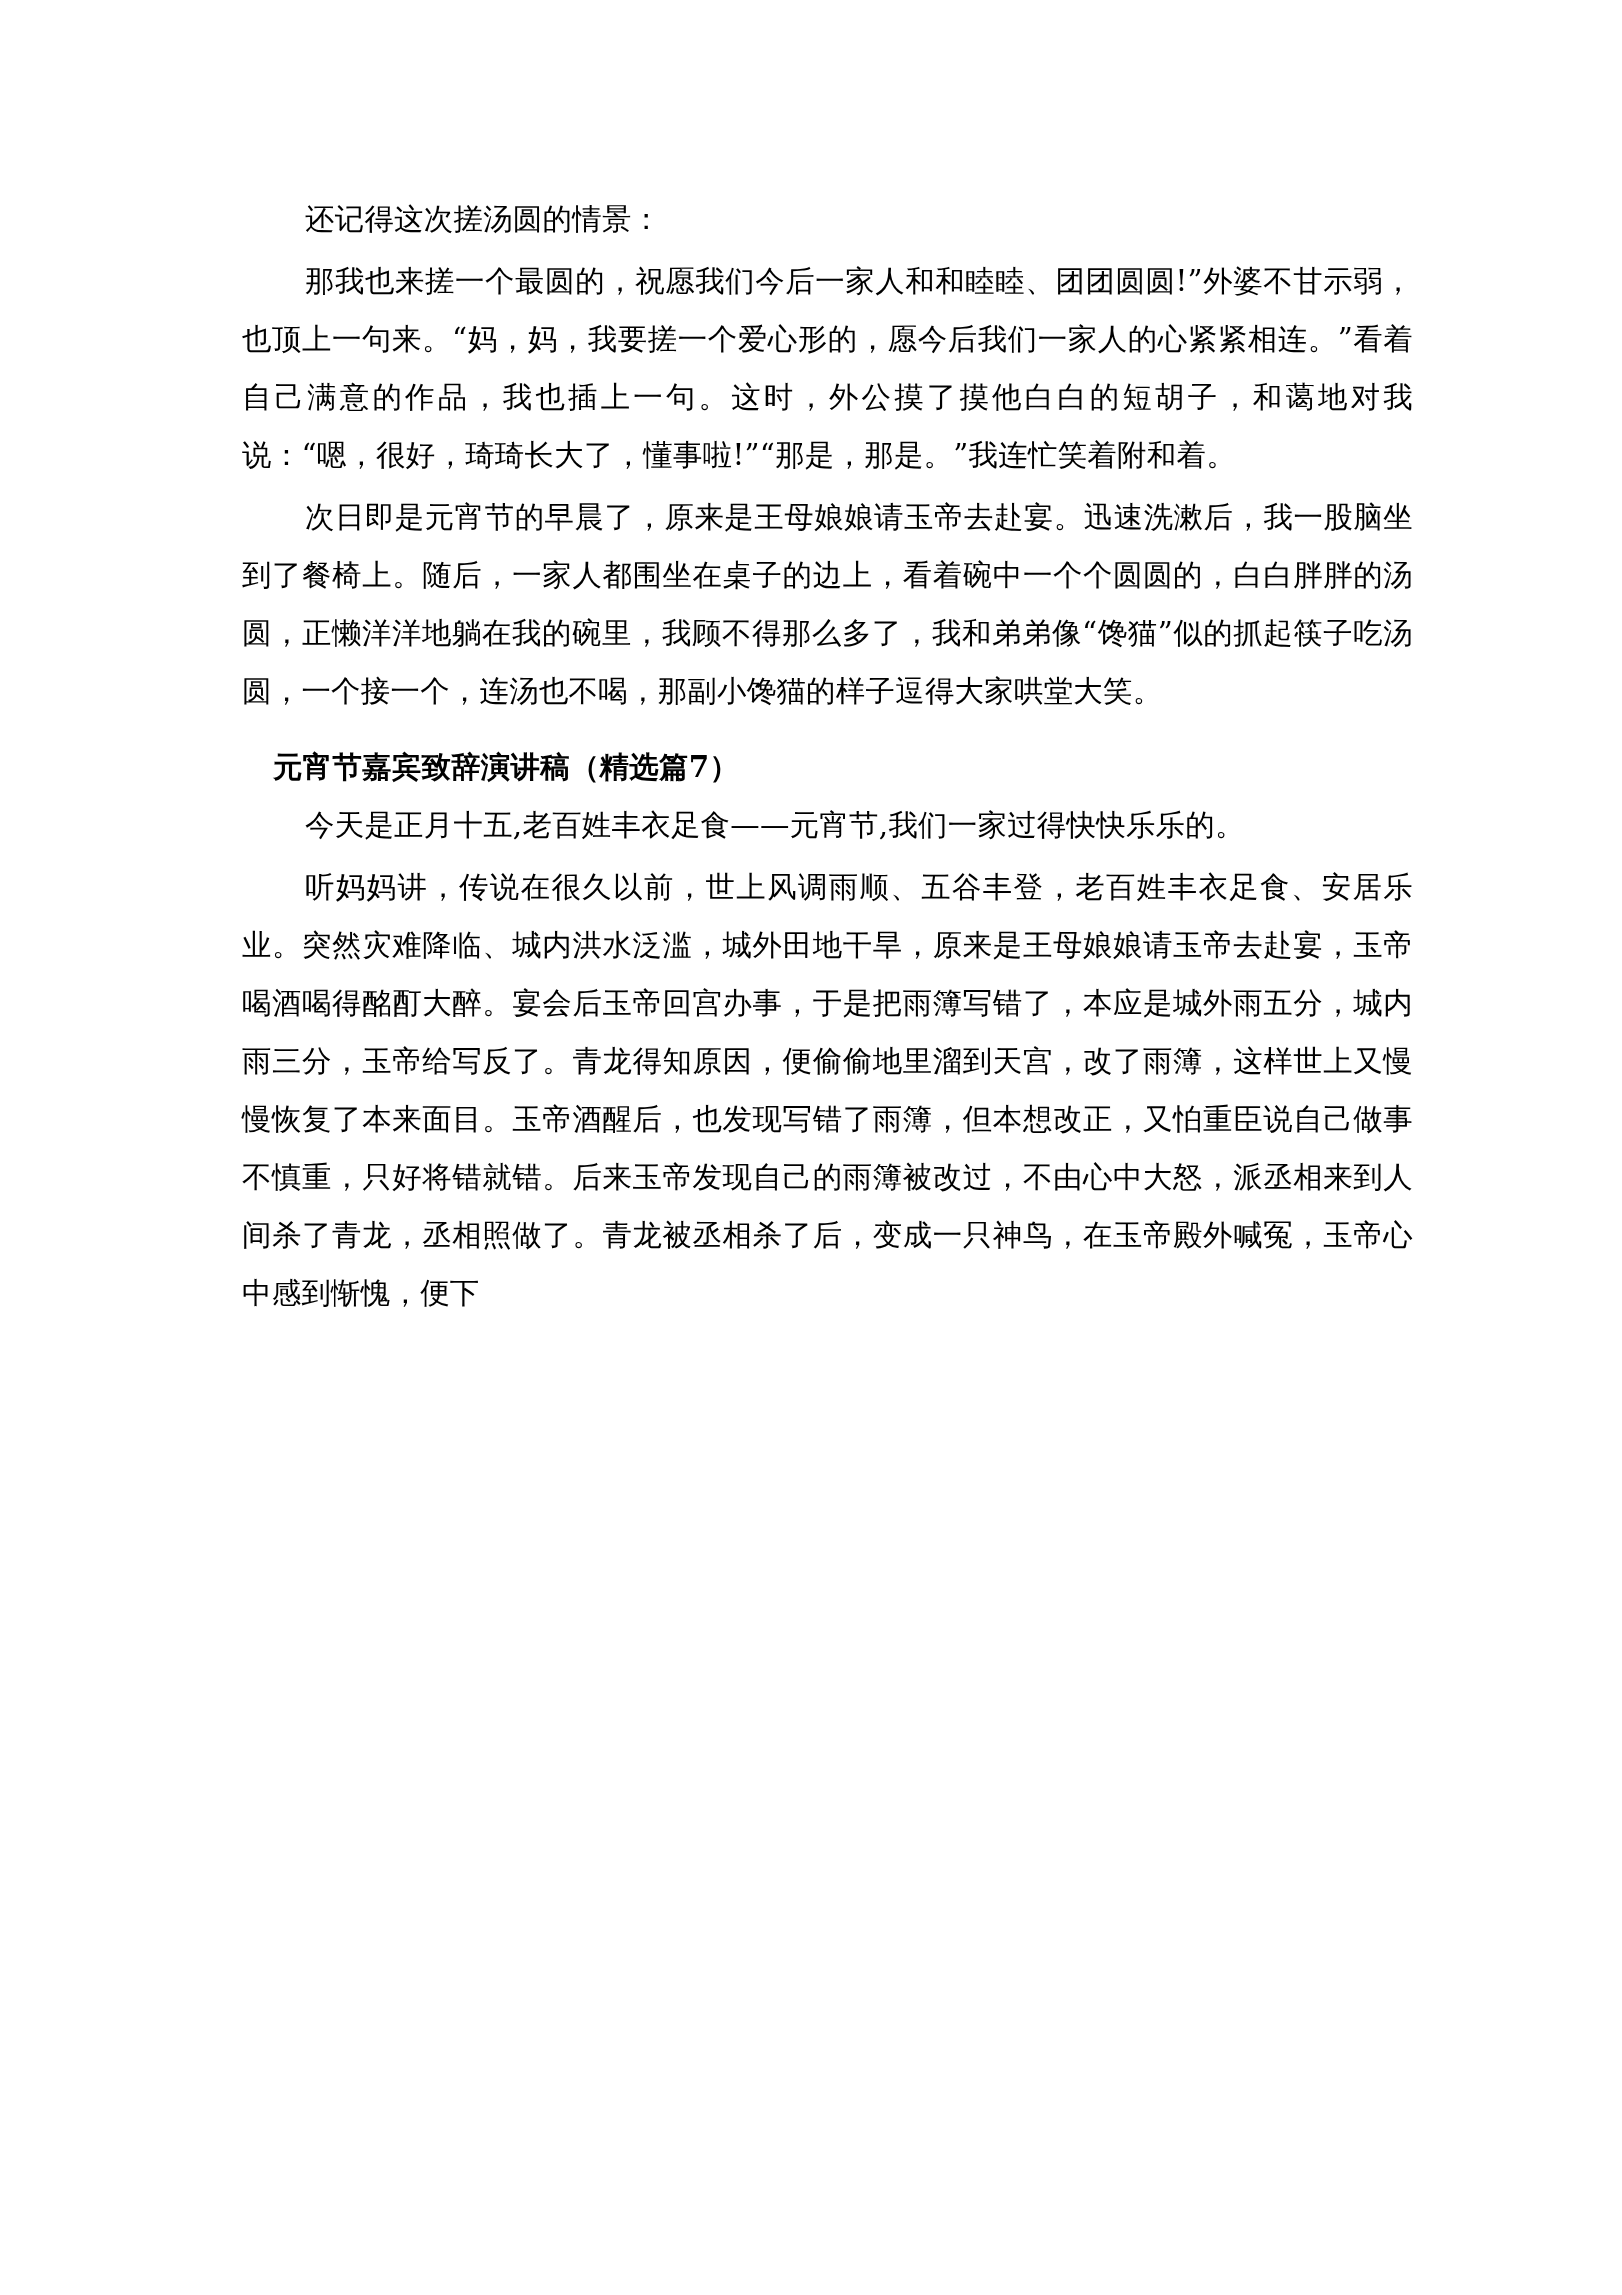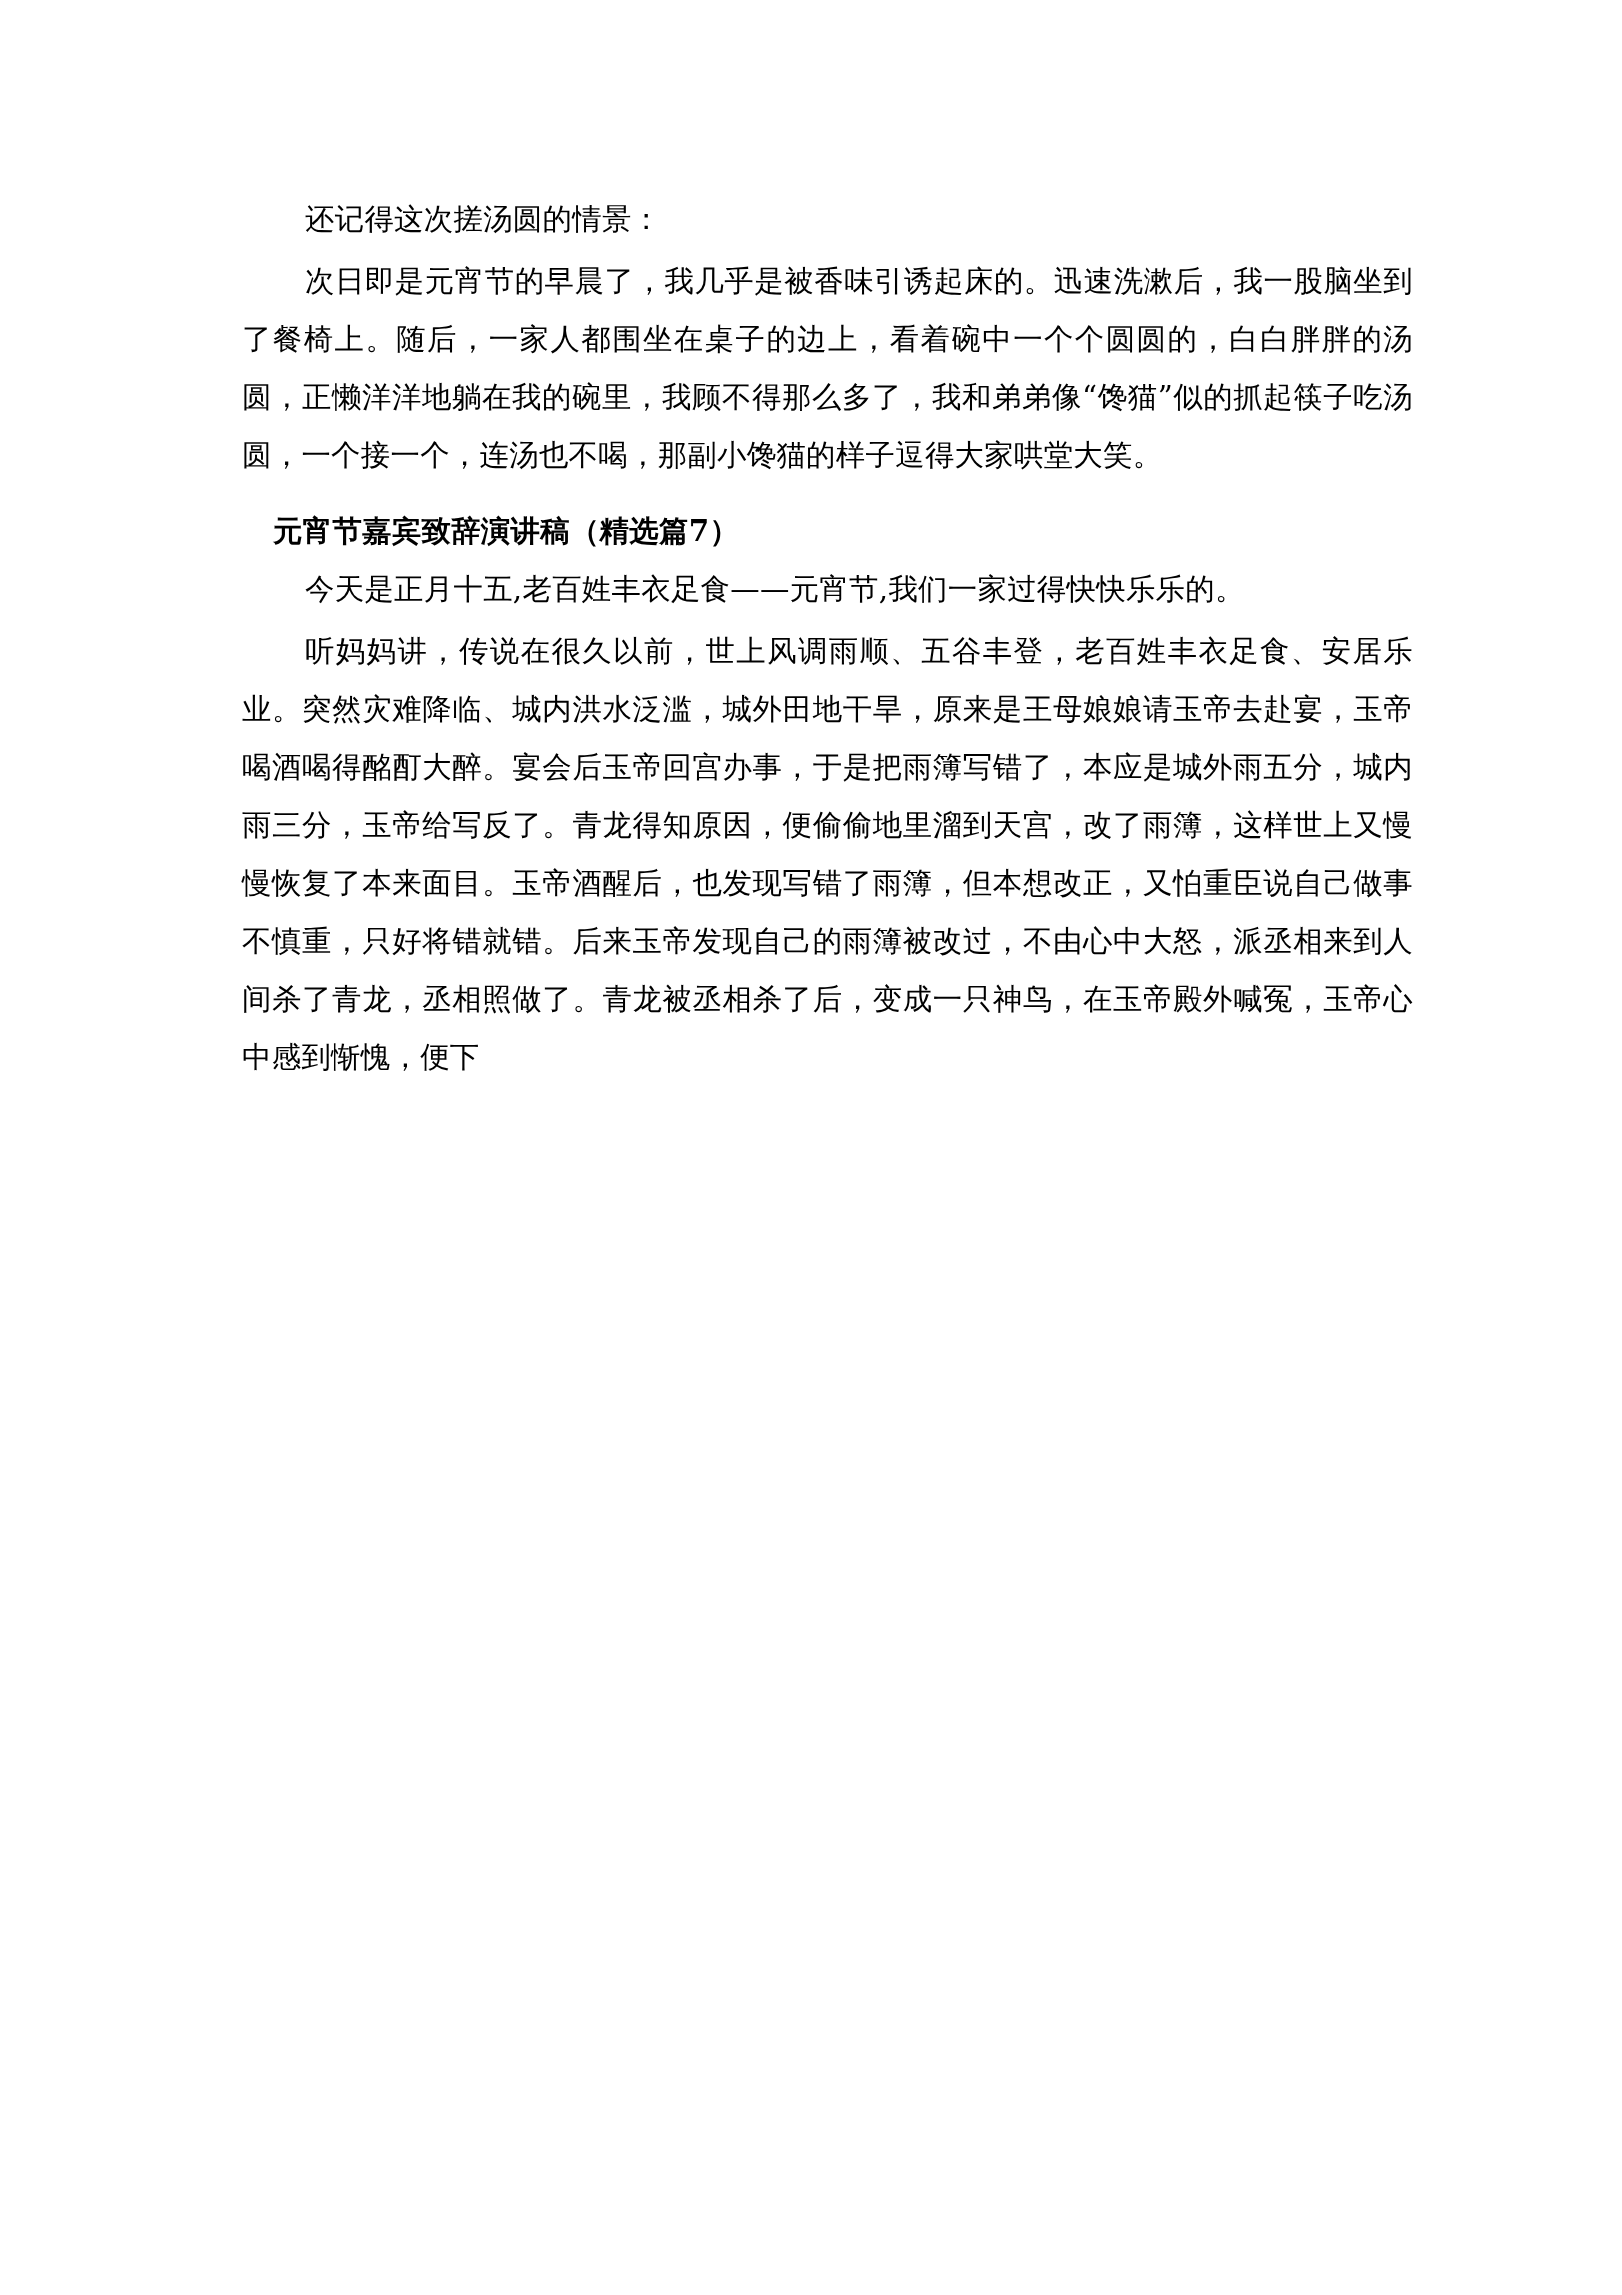--- a/index.html
+++ b/index.html
@@ -47,19 +47,20 @@
   p.tight {
     margin-bottom: 0;
   }
 </style>
 </head>
 <body>
 
 <div class="page">
   <div class="doc-body">
     <p class="indent">还记得这次搓汤圆的情景：</p>
-    <p class="indent">次日即是元宵节的早晨了，我几乎是被香味引诱起床的。迅速洗漱后，我一股脑坐到了餐椅上。随后，一家人都围坐在桌子的边上，看着碗中一个个圆圆的，白白胖胖的汤圆，正懒洋洋地躺在我的碗里，我顾不得那么多了，我和弟弟像“馋猫”似的抓起筷子吃汤圆，一个接一个，连汤也不喝，那副小馋猫的样子逗得大家哄堂大笑。</p>
+    <p class="indent">那我也来搓一个最圆的，祝愿我们今后一家人和和睦睦、团团圆圆!”外婆不甘示弱，也顶上一句来。“妈，妈，我要搓一个爱心形的，愿今后我们一家人的心紧紧相连。”看着自己满意的作品，我也插上一句。这时，外公摸了摸他白白的短胡子，和蔼地对我说：“嗯，很好，琦琦长大了，懂事啦!”“那是，那是。”我连忙笑着附和着。</p>
+    <p class="indent">次日即是元宵节的早晨了，原来是王母娘娘请玉帝去赴宴。迅速洗漱后，我一股脑坐到了餐椅上。随后，一家人都围坐在桌子的边上，看着碗中一个个圆圆的，白白胖胖的汤圆，正懒洋洋地躺在我的碗里，我顾不得那么多了，我和弟弟像“馋猫”似的抓起筷子吃汤圆，一个接一个，连汤也不喝，那副小馋猫的样子逗得大家哄堂大笑。</p>
     <p class="heading tight">元宵节嘉宾致辞演讲稿（精选篇7）</p>
     <p class="indent">今天是正月十五,老百姓丰衣足食——元宵节,我们一家过得快快乐乐的。</p>
     <p class="indent">听妈妈讲，传说在很久以前，世上风调雨顺、五谷丰登，老百姓丰衣足食、安居乐业。突然灾难降临、城内洪水泛滥，城外田地干旱，原来是王母娘娘请玉帝去赴宴，玉帝喝酒喝得酩酊大醉。宴会后玉帝回宫办事，于是把雨簿写错了，本应是城外雨五分，城内雨三分，玉帝给写反了。青龙得知原因，便偷偷地里溜到天宫，改了雨簿，这样世上又慢慢恢复了本来面目。玉帝酒醒后，也发现写错了雨簿，但本想改正，又怕重臣说自己做事不慎重，只好将错就错。后来玉帝发现自己的雨簿被改过，不由心中大怒，派丞相来到人间杀了青龙，丞相照做了。青龙被丞相杀了后，变成一只神鸟，在玉帝殿外喊冤，玉帝心中感到惭愧，便下</p>
   </div>
 </div>
 
 
 </body></html>

